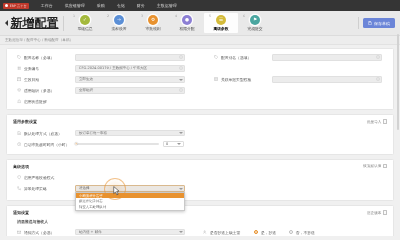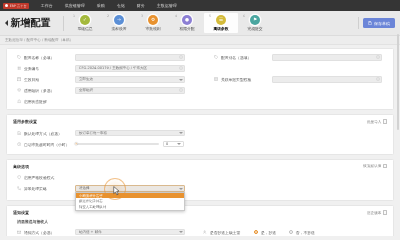--- a/index.html
+++ b/index.html
@@ -41,21 +41,21 @@
     border-bottom: 1px solid #dcdcdc;
     padding-left: 5px;
   }
   .back-block { display: flex; align-items: center; gap: 2.5px; width: 58px; flex: none; }
   .chev {
     width: 0; height: 0;
     border-top: 3px solid transparent;
     border-bottom: 3px solid transparent;
     border-right: 3.6px solid #333;
   }
-  .page-title { font-size: 10px; font-weight: bold; color: #222; white-space: nowrap; }
+  .page-title { font-size: 12px; font-weight: bold; color: #222; white-space: nowrap; text-decoration: underline; }
   .vdiv { width: 1px; height: 15px; background: #cfcfcf; margin: 0 4px 0 0; flex: none; }
 
   .steps { display: flex; align-items: flex-start; gap: 0; }
   .step {
     width: 34px; display: flex; flex-direction: column;
     align-items: center; position: relative; padding-top: 2px;
   }
   .step.active { background: #fdfdfd; border-radius: 1px; padding-bottom: 2px; }
   .step-num {
     position: absolute; left: 5px; top: 1px;

